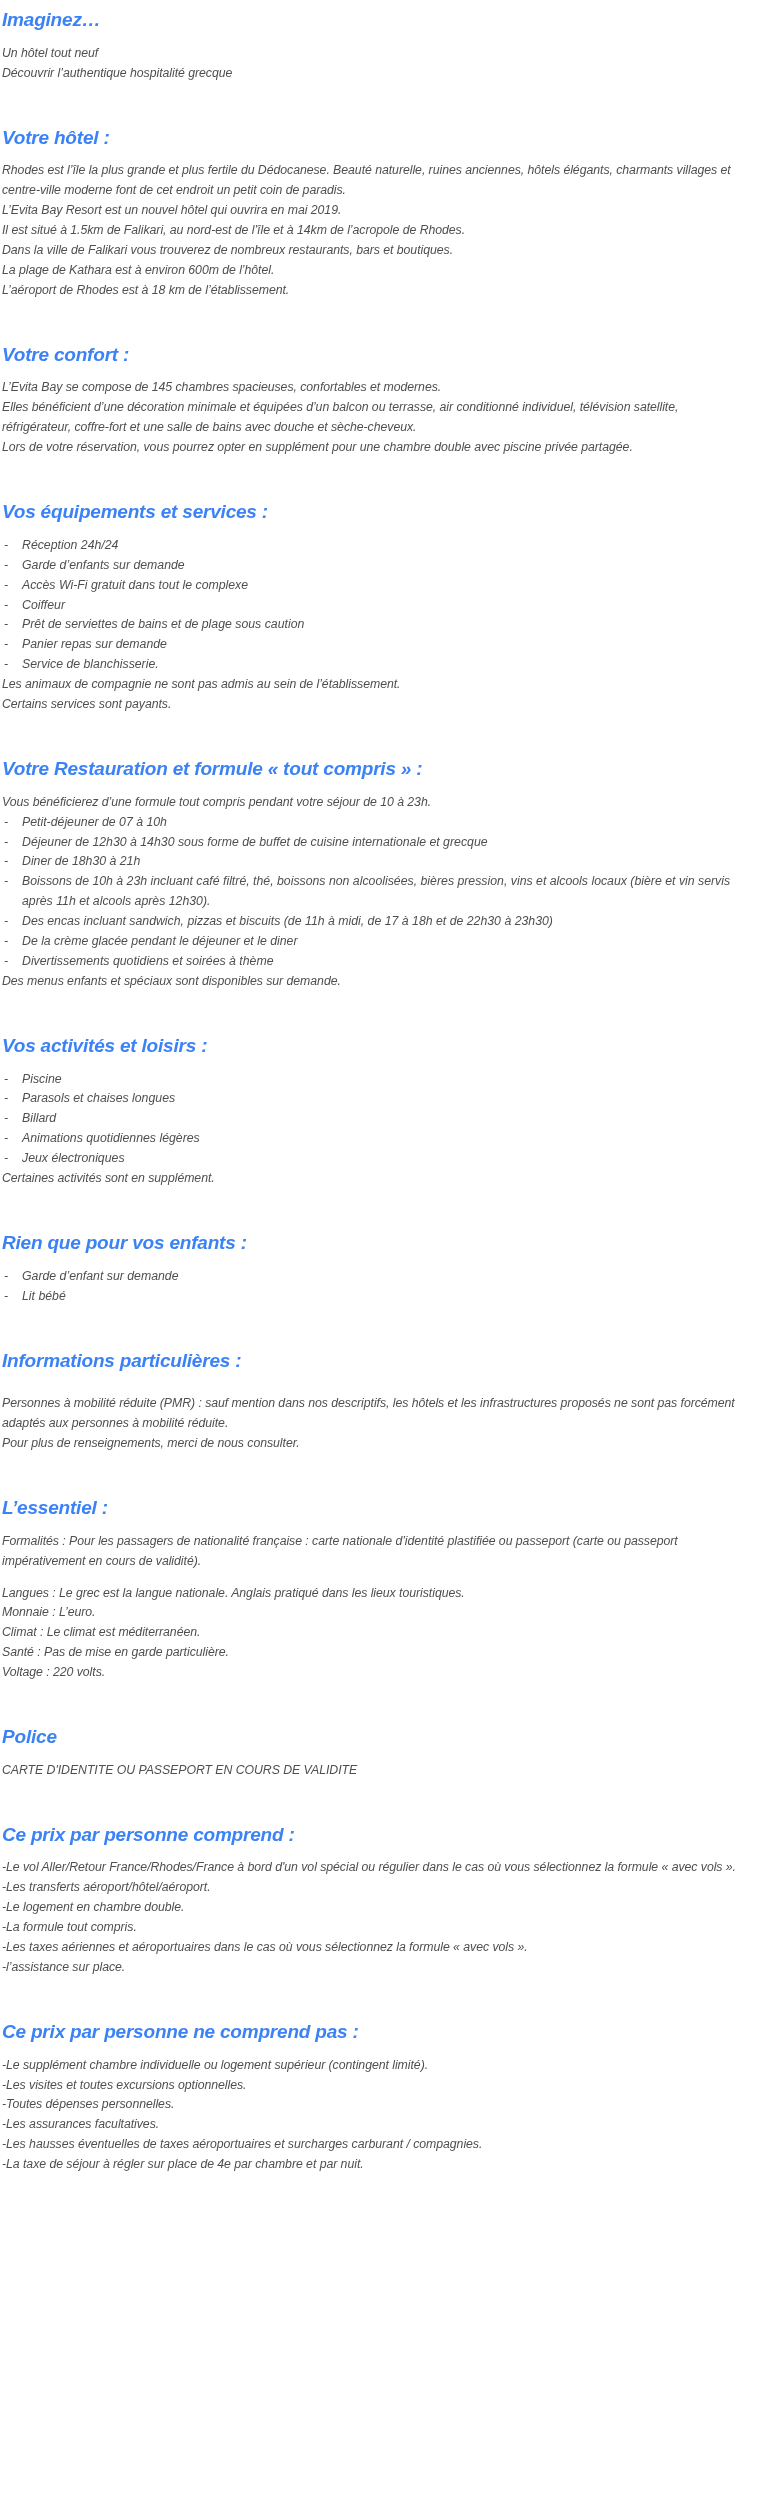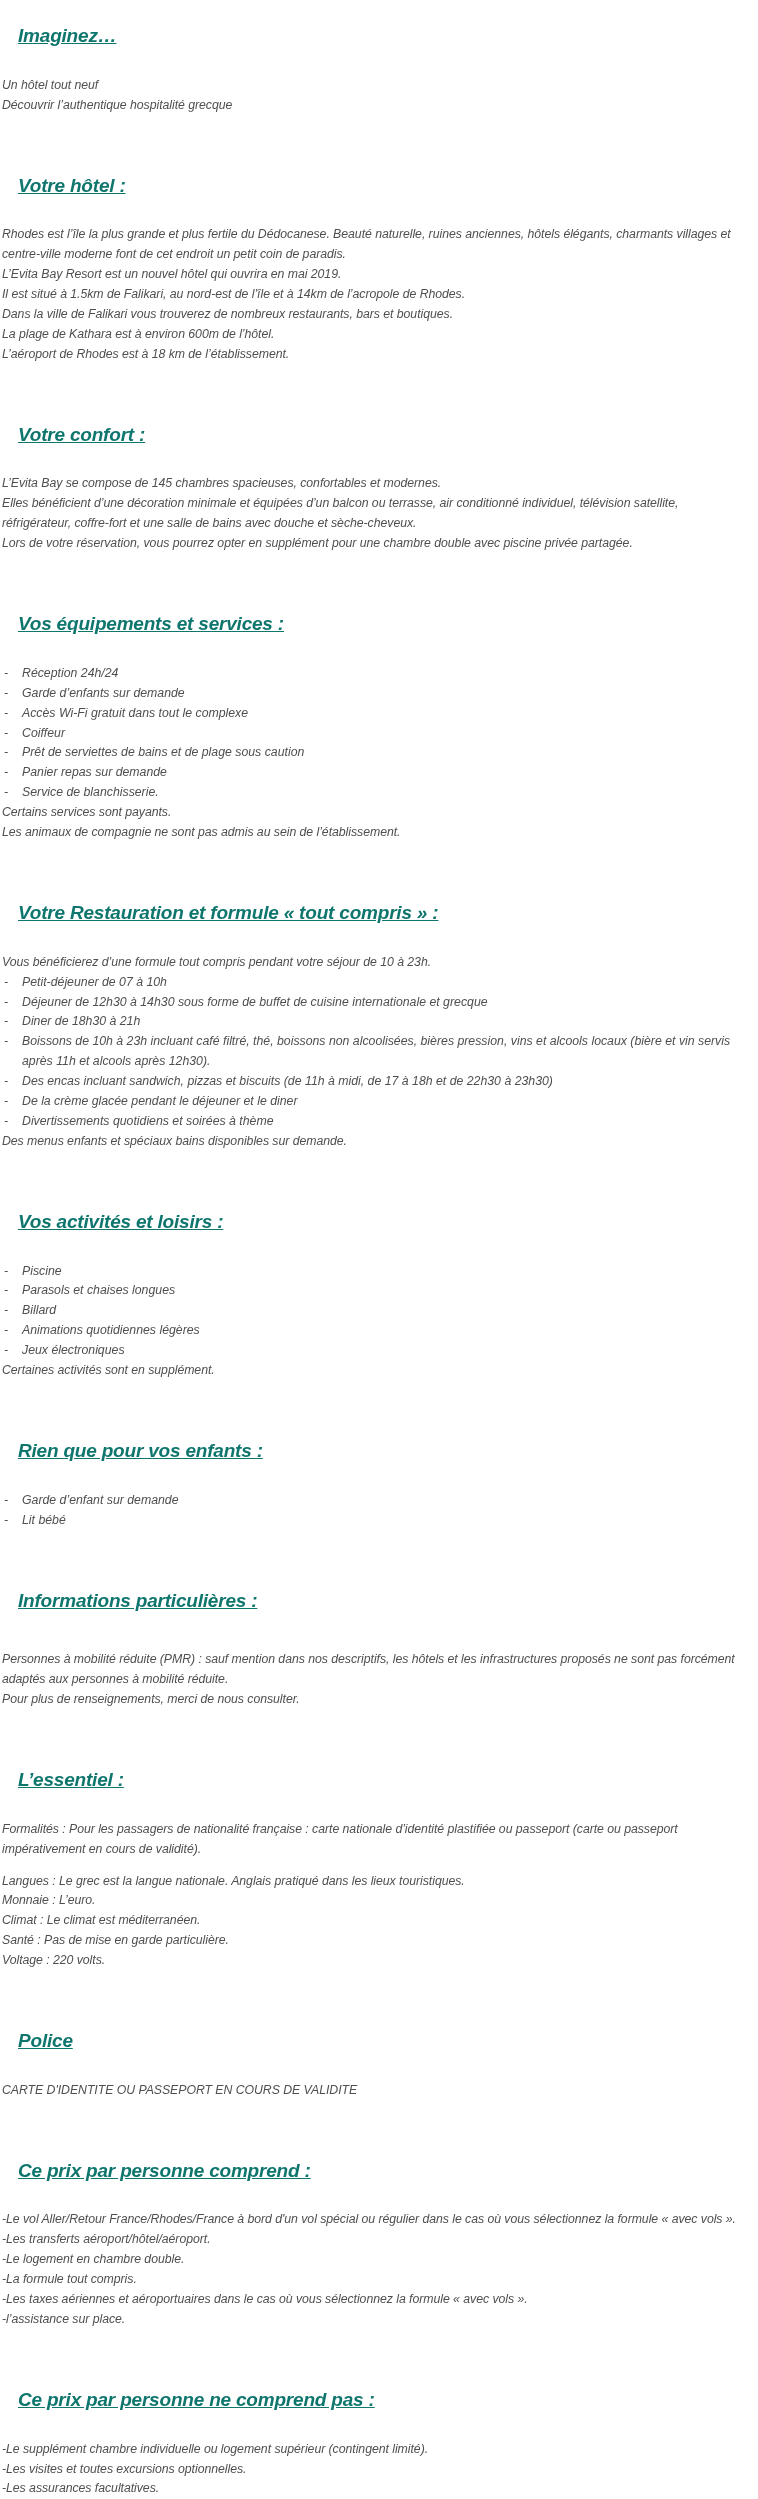--- a/index.html
+++ b/index.html
@@ -15,27 +15,26 @@
   }
   .page {
     width: 758px;
     box-sizing: border-box;
     padding: 0 8px 0 2px;
   }
   h2.section-title {
     font-family: "Liberation Sans", sans-serif;
     font-style: italic;
     font-weight: bold;
-    color: #0f766e;
+    color: #3b82f6;
     font-size: 19px;
     line-height: 1.25;
-    margin: 16px;
+    margin: 0;
     padding: 0;
     letter-spacing: -0.2px;
-    text-decoration: underline;
   }
   .para, .line, .li, .note {
     font-style: italic;
     font-size: 12.3px;
     line-height: 1.62;
     color: #4f4f4f;
     margin: 0;
     letter-spacing: -0.05px;
   }
   .gap-sm { height: 12px; }
@@ -105,40 +104,40 @@
     <div class="gap-sm"></div>
     <ul class="dashlist">
       <li><span class="dash">-</span><span>Réception 24h/24</span></li>
       <li><span class="dash">-</span><span>Garde d’enfants sur demande</span></li>
       <li><span class="dash">-</span><span>Accès Wi-Fi gratuit dans tout le complexe</span></li>
       <li><span class="dash">-</span><span>Coiffeur</span></li>
       <li><span class="dash">-</span><span>Prêt de serviettes de bains et de plage sous caution</span></li>
       <li><span class="dash">-</span><span>Panier repas sur demande</span></li>
       <li><span class="dash">-</span><span>Service de blanchisserie.</span></li>
     </ul>
+    <p class="note">Les animaux de compagnie ne sont pas admis au sein de l’établissement.</p>
     <p class="note">Certains services sont payants.</p>
-    <p class="note">Les animaux de compagnie ne sont pas admis au sein de l’établissement.</p>
   </section>
 
   <div class="gap-xl"></div>
 
   <section>
     <h2 class="section-title">Votre Restauration et formule « tout compris » :</h2>
     <div class="gap-sm"></div>
     <p class="line">Vous bénéficierez d’une formule tout compris pendant votre séjour de 10 à 23h.</p>
     <ul class="dashlist">
       <li><span class="dash">-</span><span>Petit-déjeuner de 07 à 10h</span></li>
       <li><span class="dash">-</span><span>Déjeuner de 12h30 à 14h30 sous forme de buffet de cuisine internationale et grecque</span></li>
       <li><span class="dash">-</span><span>Diner de 18h30 à 21h</span></li>
       <li><span class="dash">-</span><span>Boissons de 10h à 23h incluant café filtré, thé, boissons non alcoolisées, bières pression, vins et alcools locaux (bière et vin servis après 11h et alcools après 12h30).</span></li>
       <li><span class="dash">-</span><span>Des encas incluant sandwich, pizzas et biscuits (de 11h à midi, de 17 à 18h et de 22h30 à 23h30)</span></li>
       <li><span class="dash">-</span><span>De la crème glacée pendant le déjeuner et le diner</span></li>
       <li><span class="dash">-</span><span>Divertissements quotidiens et soirées à thème</span></li>
     </ul>
-    <p class="note">Des menus enfants et spéciaux bains disponibles sur demande.</p>
+    <p class="note">Des menus enfants et spéciaux sont disponibles sur demande.</p>
   </section>
 
   <div class="gap-xl"></div>
 
   <section>
     <h2 class="section-title">Vos activités et loisirs :</h2>
     <div class="gap-sm"></div>
     <ul class="dashlist">
       <li><span class="dash">-</span><span>Piscine</span></li>
       <li><span class="dash">-</span><span>Parasols et chaises longues</span></li>
@@ -204,17 +203,18 @@
     <p class="line">-l’assistance sur place.</p>
   </section>
 
   <div class="gap-xl"></div>
 
   <section>
     <h2 class="section-title">Ce prix par personne ne comprend pas :</h2>
     <div class="gap-sm"></div>
     <p class="line">-Le supplément chambre individuelle ou logement supérieur (contingent limité).</p>
     <p class="line">-Les visites et toutes excursions optionnelles.</p>
+    <p class="line">-Toutes dépenses personnelles.</p>
     <p class="line">-Les assurances facultatives.</p>
     <p class="line">-Les hausses éventuelles de taxes aéroportuaires et surcharges carburant / compagnies.</p>
     <p class="line">-La taxe de séjour à régler sur place de 4e par chambre et par nuit.</p>
   </section>
 </div>
 
 </body></html>

